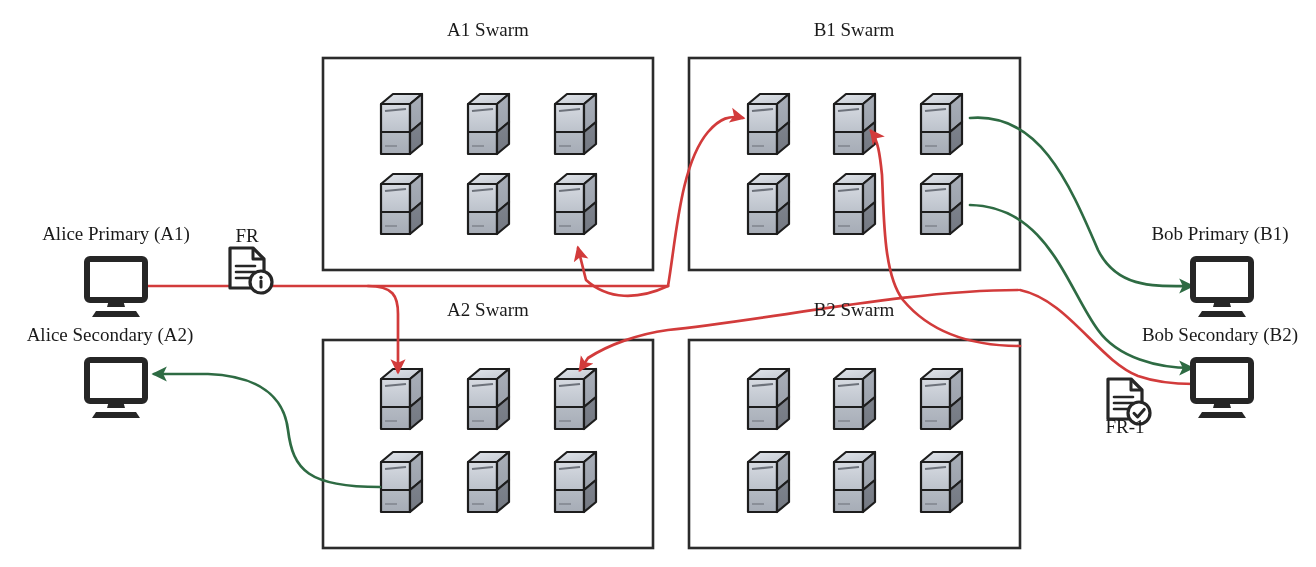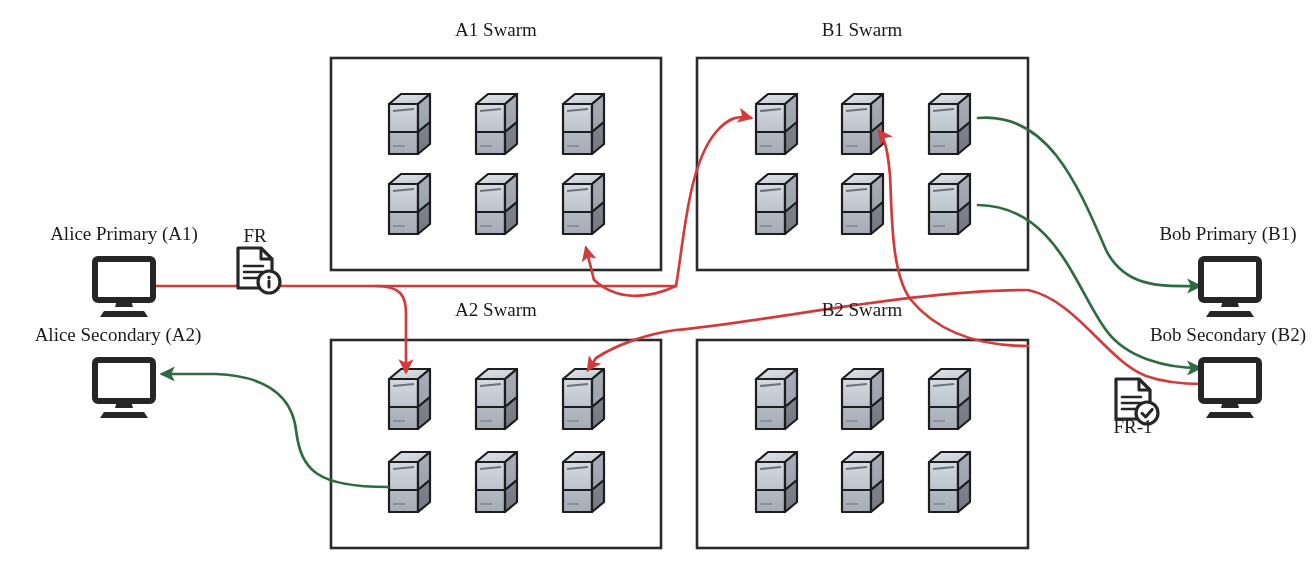--- a/index.html
+++ b/index.html
@@ -3,21 +3,21 @@
 <meta charset="utf-8">
 <style>
   html,body{margin:0;padding:0;background:#ffffff;}
   body{
     width:1316px;height:567px;
     font-family:"Liberation Serif", serif;
     color:#1a1a1a;
     position:relative;
     overflow:hidden;
   }
-  #stage{position:absolute;left:16px;top:0;width:1188px;height:567px;}
+  #stage{position:absolute;left:8px;top:0;width:1188px;height:567px;}
   svg.layer{position:absolute;left:0;top:0;width:1316px;height:567px;overflow:visible;}
   .txt{font-family:"Liberation Serif", serif;fill:#1a1a1a;}
   .swarm-title{font-size:19px;text-anchor:middle;}
   .node-label{font-size:19px;text-anchor:middle;}
   .doc-label{font-size:19px;text-anchor:middle;}
 </style>
 </head>
 <body>
 
 <div id="stage">

